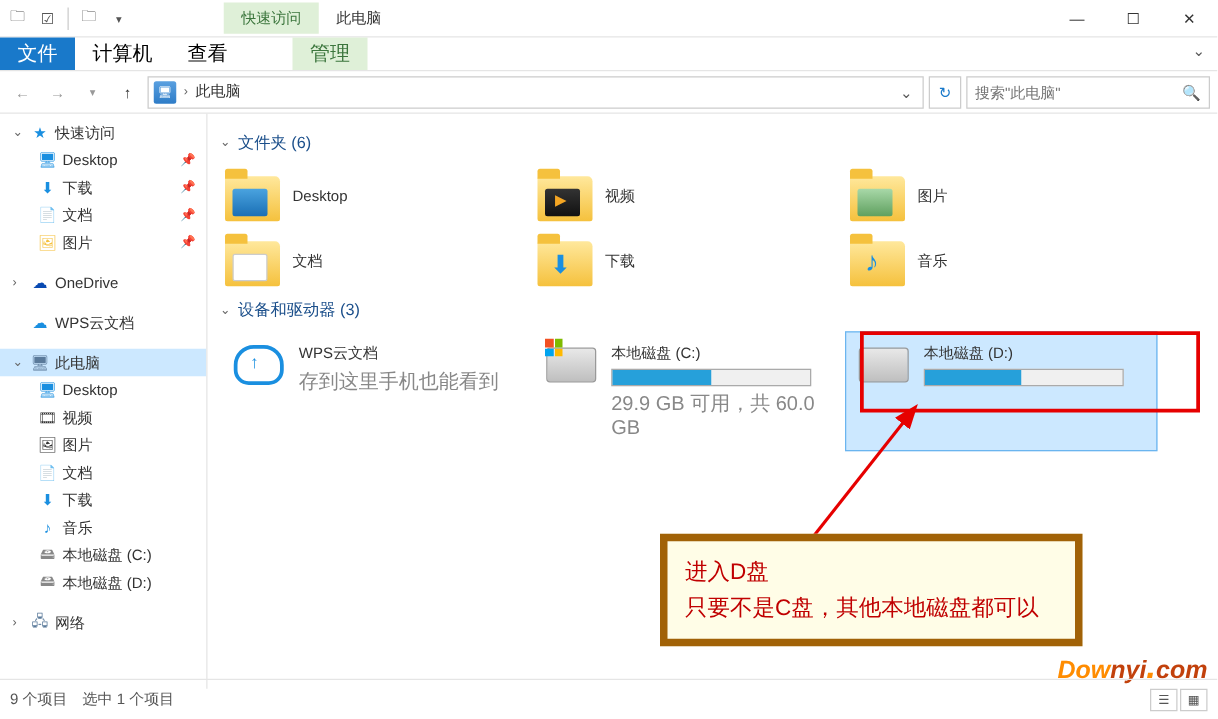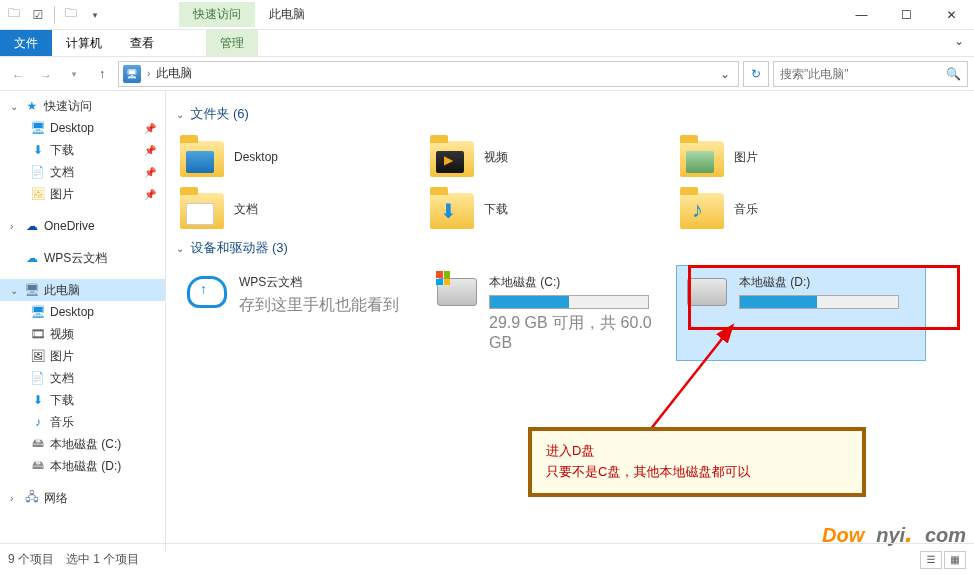--- a/index.html
+++ b/index.html
@@ -6,21 +6,21 @@
 body { width: 974px; height: 575px; background: #fff; overflow: hidden; position: relative; font-size: 12px; }
 .titlebar { height: 30px; display: flex; align-items: center; border-bottom: 1px solid #e5e5e5; }
 .qat { display: flex; align-items: center; gap: 8px; padding: 0 6px; }
 .qat-icon { width: 16px; height: 16px; display: flex; align-items: center; justify-content: center; color: #555; }
 .qat-sep { width: 1px; height: 18px; background: #ccc; }
 .tab-drive { margin-left: 70px; background: #dff0d8; padding: 4px 14px; font-size: 12px; color: #3c763d; }
 .tab-thispc { padding: 4px 14px; font-size: 12px; color: #333; }
 .winctrl { margin-left: auto; display: flex; }
 .winctrl div { width: 45px; height: 30px; display: flex; align-items: center; justify-content: center; color: #333; }
 .ribbon { height: 27px; display: flex; align-items: stretch; border-bottom: 1px solid #e5e5e5; }
-.ribbon-tab { padding: 4px 14px; font-size: 12px; display: flex; align-items: center; }
+.ribbon-tab { padding: 4px 14px; font-size: 16px; display: flex; align-items: center; }
 .tab-file { background: #1979ca; color: #fff; }
 .tab-manage { background: #dff0d8; color: #3c763d; margin-left: 38px; }
 .ribbon-expand { margin-left: auto; padding: 4px 10px; color: #555; }
 .navbar { height: 34px; display: flex; align-items: center; padding: 3px 6px; gap: 4px; border-bottom: 1px solid #e5e5e5; }
 .nav-btn { width: 24px; height: 24px; display: flex; align-items: center; justify-content: center; color: #999; border-radius: 2px; }
 .nav-btn.enabled { color: #333; }
 .addr { flex: 1; height: 26px; border: 1px solid #ccc; display: flex; align-items: center; padding: 0 4px; gap: 6px; }
 .addr-icon { width: 18px; height: 18px; background: linear-gradient(#5aa0e0, #2e7cc7); border-radius: 2px; display: flex; align-items: center; justify-content: center; }
 .addr-text { flex: 1; font-size: 12px; color: #333; }
 .addr-drop { color: #555; padding: 0 4px; }
@@ -63,27 +63,27 @@
 .wps-cloud::after { content: '↑'; position: absolute; left: 10px; top: 2px; color: #1a8fe0; font-weight: bold; font-size: 14px; }
 .disk-icon { width: 40px; height: 28px; background: linear-gradient(#e8e8e8, #bfbfbf); border-radius: 3px; border: 1px solid #999; position: relative; }
 .win-flag { position: absolute; left: -2px; top: -8px; width: 14px; height: 14px; display: grid; grid-template-columns: 1fr 1fr; grid-template-rows: 1fr 1fr; gap: 1px; }
 .win-flag span:nth-child(1){background:#f25022;} .win-flag span:nth-child(2){background:#7fba00;} .win-flag span:nth-child(3){background:#00a4ef;} .win-flag span:nth-child(4){background:#ffb900;}
 .drive-info { flex: 1; }
 .drive-name { font-size: 12px; color: #333; margin-bottom: 4px; }
 .drive-sub { font-size: 16px; color: #888; }
 .progress { width: 160px; height: 14px; border: 1px solid #aaa; background: #f0f0f0; margin: 3px 0 4px 0; position: relative; }
 .progress-fill { height: 100%; background: #26a0da; }
 .highlight-box { position: absolute; border: 3px solid #e60000; pointer-events: none; }
-.annotation { position: absolute; background: #fffde7; border: 4px solid #a16207; padding: 10px 14px; font-size: 13px; color: #c00000; line-height: 1.6; }
+.annotation { position: absolute; background: #fffde7; border: 6px solid #a16207; padding: 10px 14px; font-size: 18px; color: #c00000; line-height: 1.6; }
 .arrow-svg { position: absolute; pointer-events: none; }
 .statusbar { position: absolute; bottom: 0; left: 0; right: 0; height: 32px; border-top: 1px solid #e5e5e5; display: flex; align-items: center; padding: 0 8px; font-size: 12px; color: #555; gap: 12px; }
 .view-toggle { margin-left: auto; display: flex; gap: 2px; }
 .view-toggle div { width: 22px; height: 18px; border: 1px solid #ccc; display: flex; align-items: center; justify-content: center; font-size: 10px; }
 .watermark { position: absolute; right: 8px; bottom: 26px; font-size: 20px; font-style: italic; font-weight: bold; color: #ff8c00; }
-.watermark .alt { color: #737373; margin-left: 12px; }
+.watermark .alt { color: #c2410c; }
 .ico-star { color: #1a8fe0; } .ico-blue { color: #1a8fe0; } .ico-folder { color: #f5c13d; }
 .ico-onedrive { color: #094ab2; } .ico-wps { color: #1a8fe0; } .ico-pc { color: #5a7a9a; }
 .ico-net { color: #5a7a9a; } .ico-disk { color: #888; }
 </style>
 </head>
 <body>
 
 <div class="titlebar">
   <div class="qat">
     <span class="qat-icon">🗀</span>

